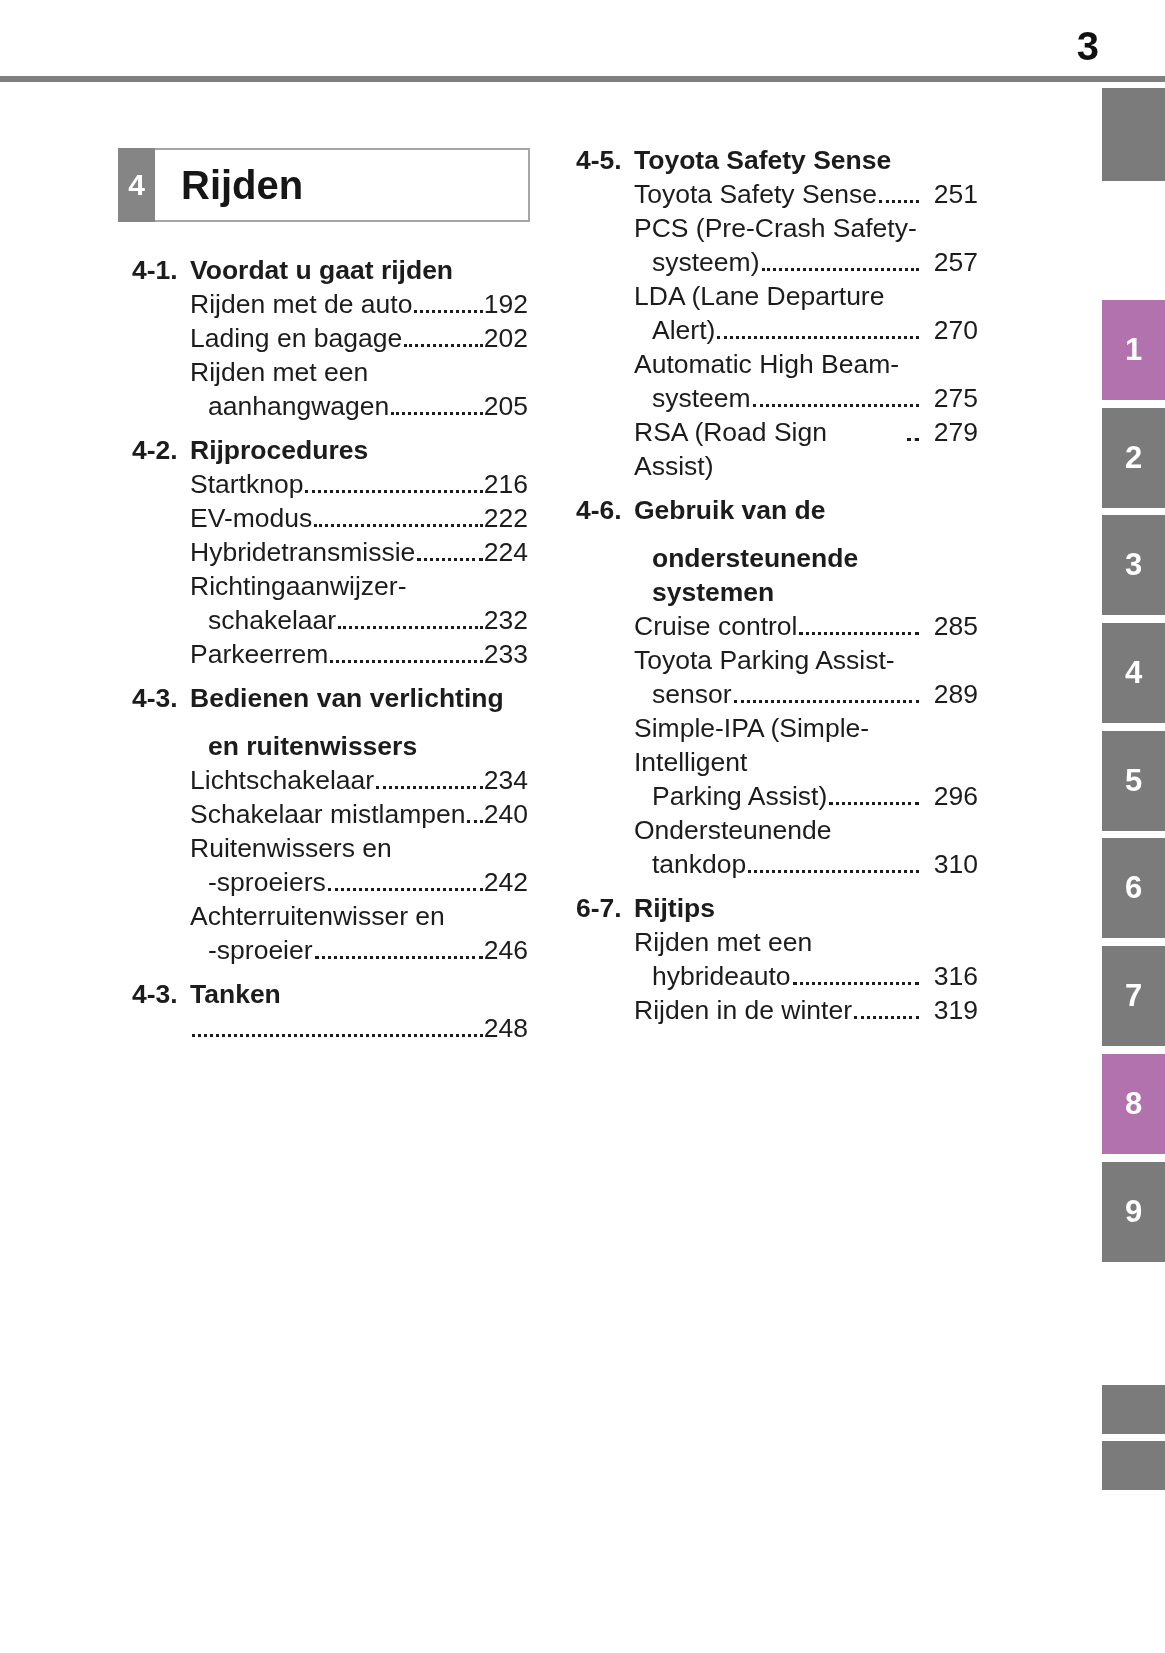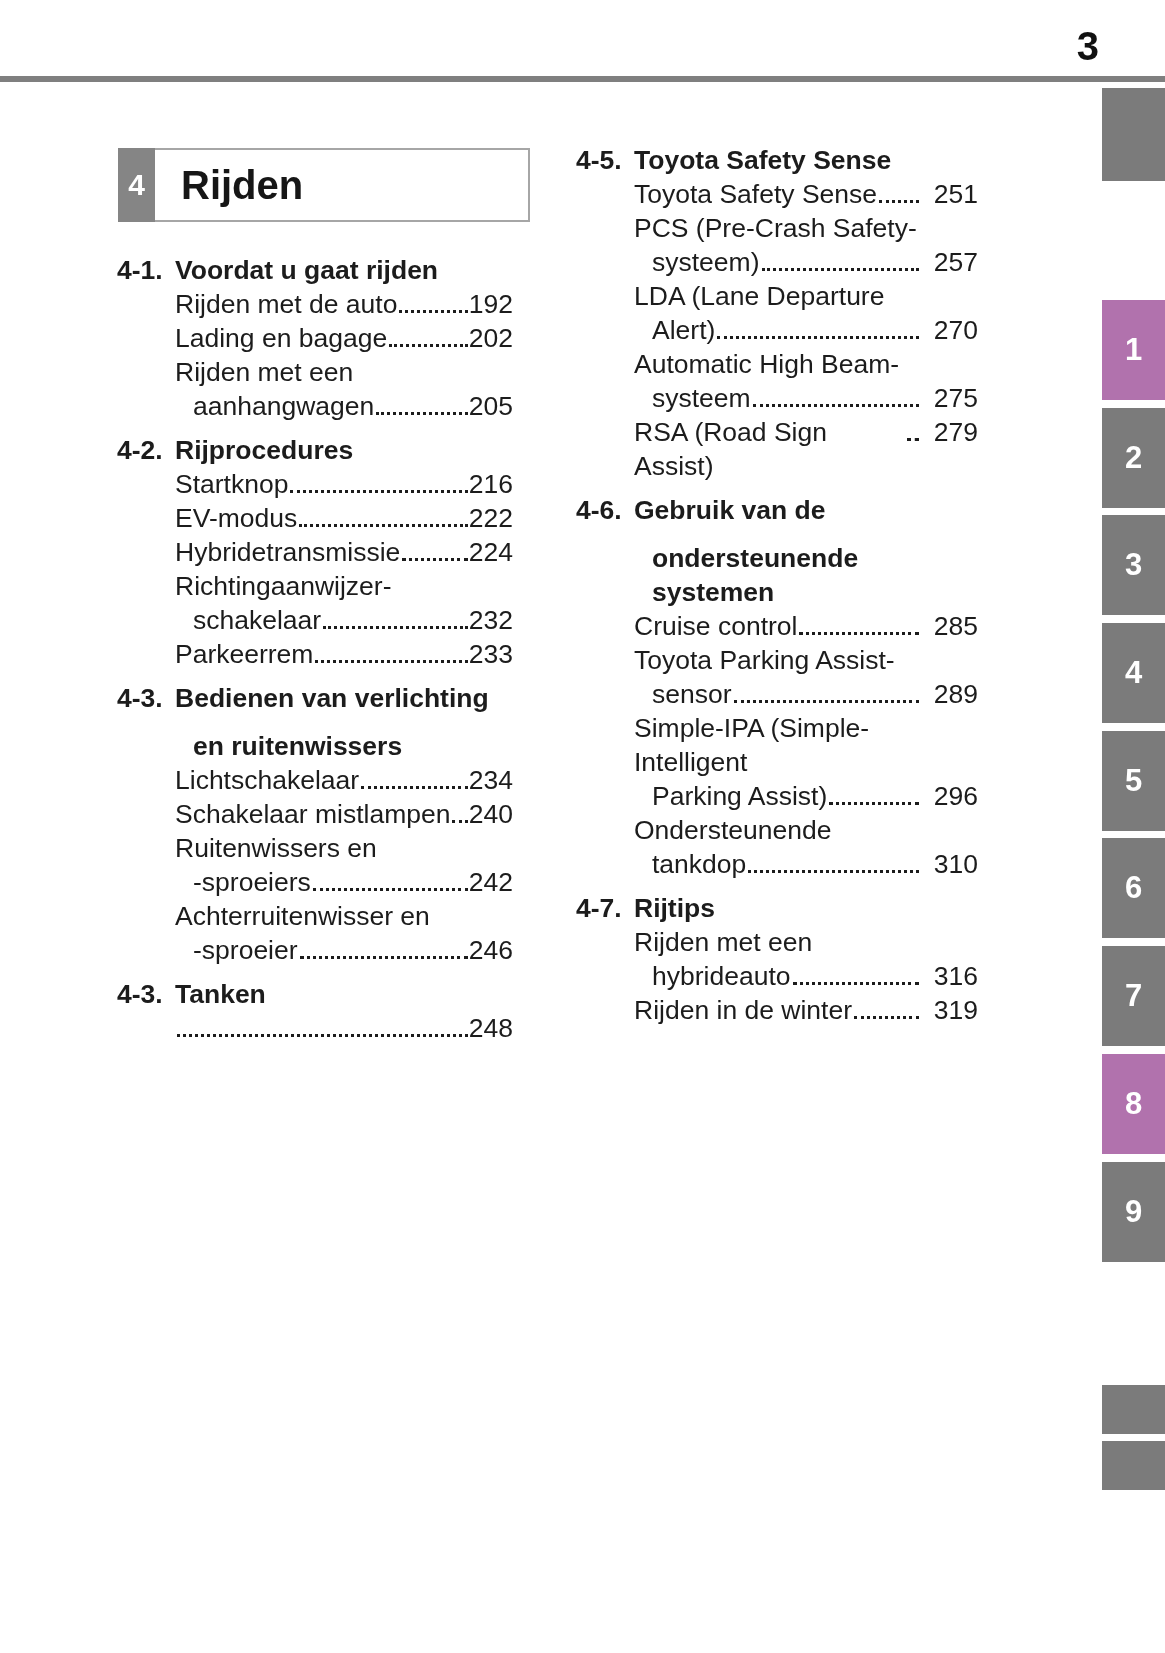--- a/index.html
+++ b/index.html
@@ -42,21 +42,21 @@
     display: flex; align-items: center; justify-content: center;
   }
   .chapter-title {
     flex: 1;
     display: flex; align-items: center;
     padding-left: 26px;
     font-size: 40px; font-weight: bold; color: #161616;
   }
   
   .col { position: absolute; font-size: 26.5px; line-height: 34px; }
-  .col-left  { left: 117px; top: 253px; width: 396px; }
+  .col-left  { left: 132px; top: 253px; width: 396px; }
   .col-right { left: 576px; top: 143px; width: 402px; }
   .section { margin-bottom: 10px; }
   .sec-row { display: flex; }
   .sec-id {
     width: 58px; flex: 0 0 58px;
     font-weight: bold;
   }
   .sec-head { font-weight: bold; }
   .sec-head .head-cont { margin-left: 18px; margin-top: 14px; }
   .entries { padding-left: 58px; }
@@ -273,21 +273,21 @@
           <div class="entry-line cont-plain">Ondersteunende</div>
           <div class="entry-line flexline cont">
             <span class="t">tankdop</span>
             <span class="leader"></span>
             <span class="pg">310</span>
           </div>
         </div>
       </div>
       <div class="section">
         <div class="sec-row">
-          <span class="sec-id">4-7.</span>
+          <span class="sec-id">6-7.</span>
           <div class="sec-head">
             <div>Rijtips</div>
           </div>
         </div>
         <div class="entries">
           <div class="entry-line cont-plain">Rijden met een</div>
           <div class="entry-line flexline cont">
             <span class="t">hybrideauto</span>
             <span class="leader"></span>
             <span class="pg">316</span>

